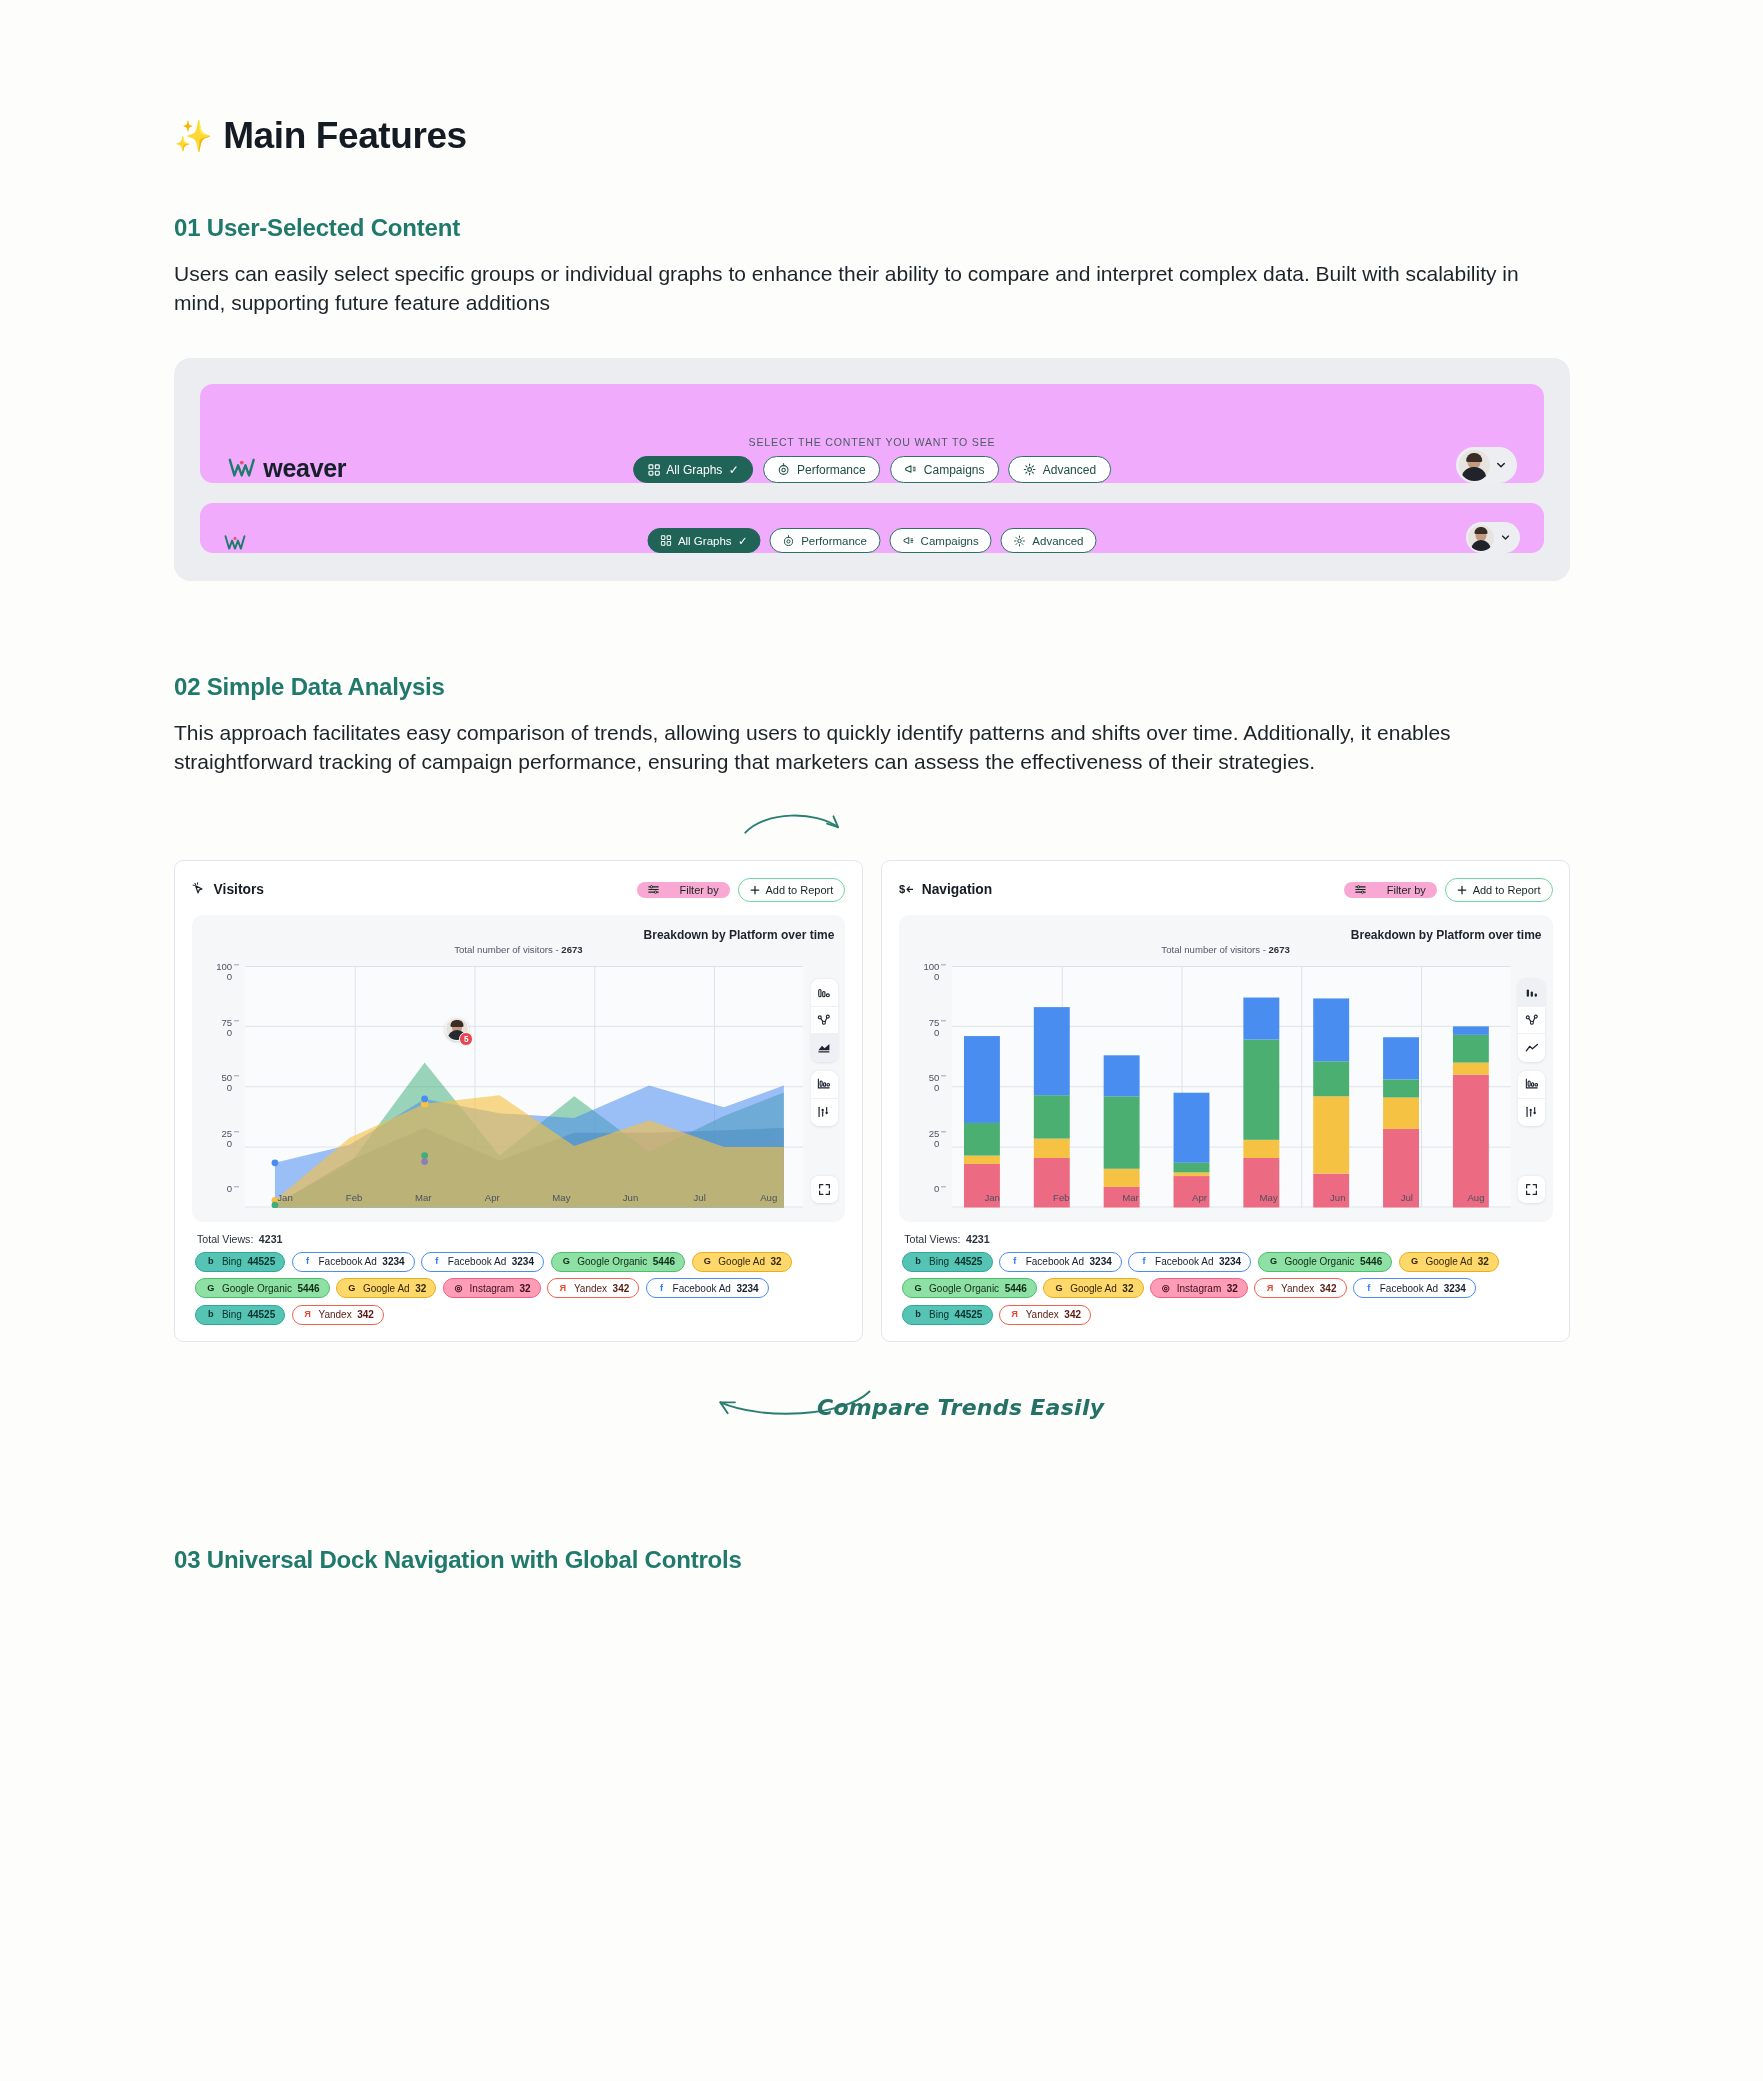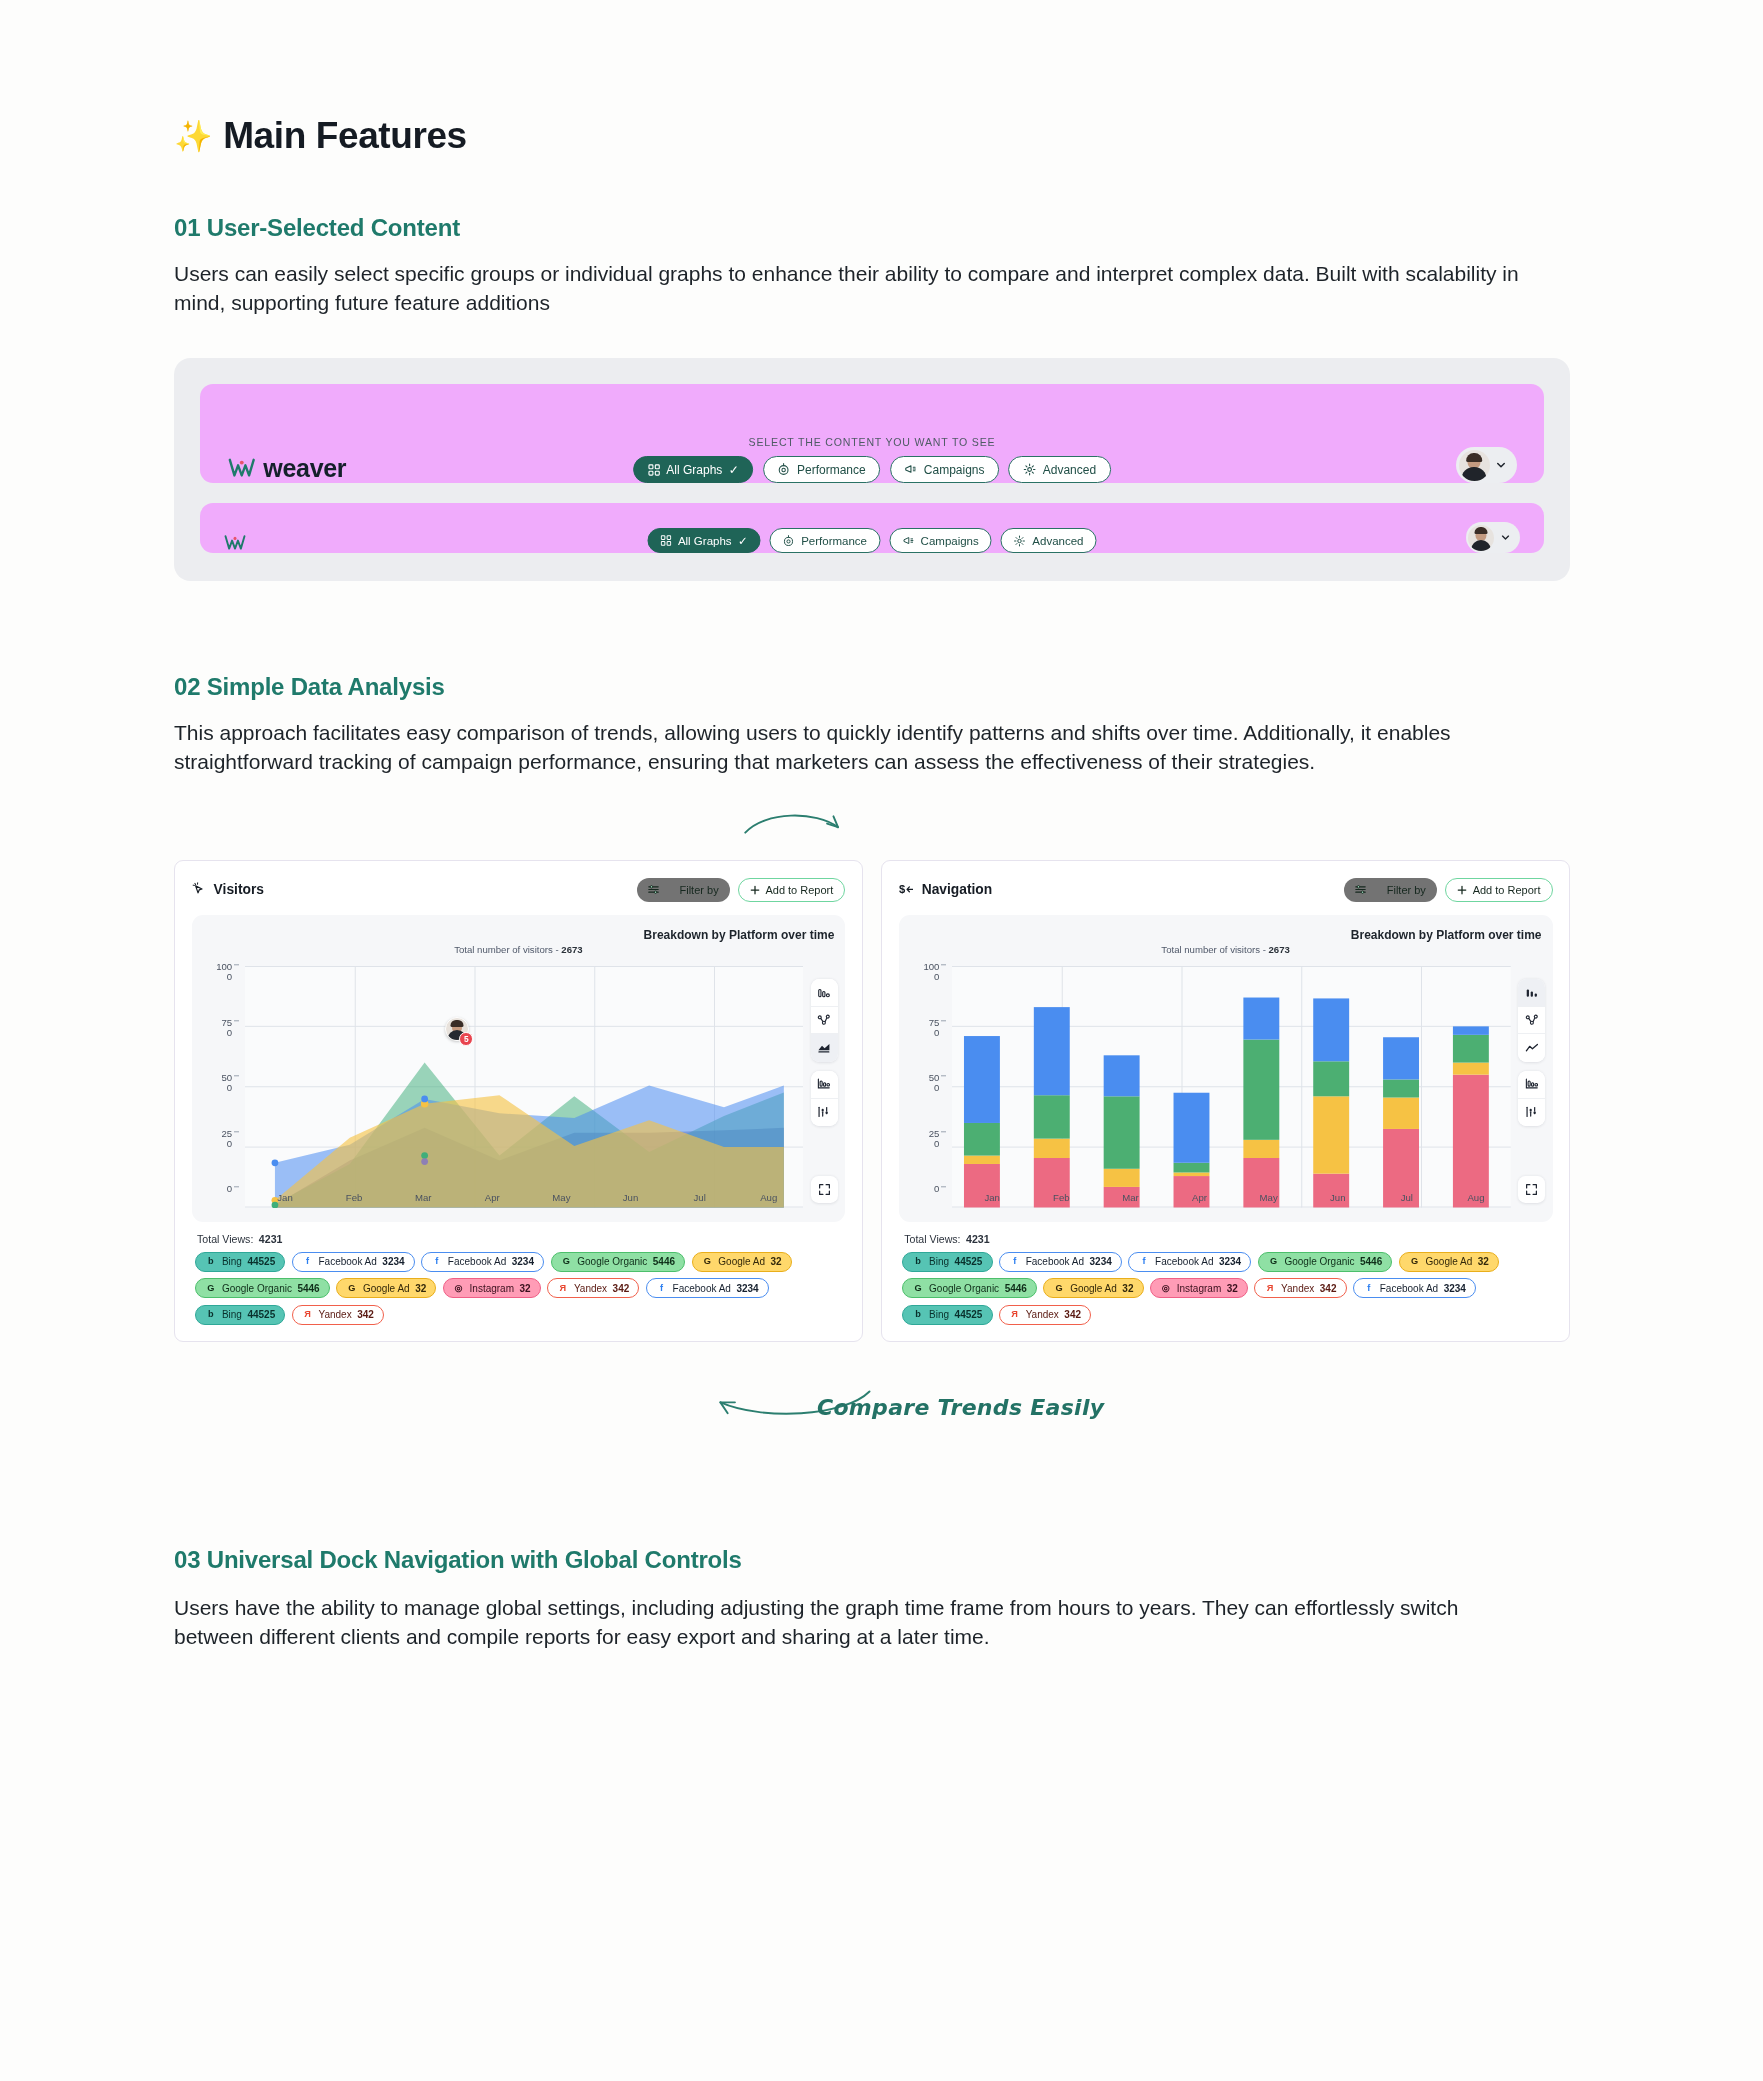--- a/index.html
+++ b/index.html
@@ -100,22 +100,22 @@
 
   .chart-card {
     flex: 1; background: #fff; border: 0.9px solid #e6e3ee; border-radius: 9px;
     padding: 16.5px 16.5px 14.7px 16.5px; min-width: 0;
   }
   .card-head { display: flex; align-items: center; margin-bottom: 13px; }
   .card-title { display: flex; align-items: center; gap: 8.3px;
     font-size: 13.8px; font-weight: 700; color: #161c24; }
   .card-actions { margin-left: auto; display: flex; gap: 8.3px; align-items: center; }
   .btn-filter {
-    display: inline-flex; align-items: center; gap: 21px; height: 24px;
-    padding: 0 11px; border-radius: 12px; background: #737373; color: #16281f;
+    display: inline-flex; align-items: center; gap: 21px; height: 16px;
+    padding: 0 11px; border-radius: 12px; background: #f9a8d4; color: #16281f;
     font-size: 11px; font-weight: 500; border: none;
   }
   .btn-report {
     display: inline-flex; align-items: center; gap: 5.5px; height: 24px;
     padding: 0 11px; border-radius: 12px; background: #fff; color: #16281f;
     font-size: 11px; font-weight: 500; border: 0.9px solid #6fd6a0;
   }
 
   .plot-box {
     background: #f6f7f9; border-radius: 11px; padding: 13px 11px 9.2px 11px;
@@ -848,17 +848,16 @@
       <svg class="arrow-bottom" width="165" height="40" viewBox="0 0 180 44">
         <path d="M178 6 C 150 34, 60 38, 14 18" fill="none" stroke="#2b7e6f" stroke-width="2.1" stroke-linecap="round"></path>
         <path d="M14 18 L30 18 M14 18 L22 30" fill="none" stroke="#2b7e6f" stroke-width="2.1" stroke-linecap="round"></path>
       </svg>
       <div class="hand-text">Compare Trends Easily</div>
     </div>
   </div>
 
   <div class="sec3">
     <h2 class="sec-head">03 Universal Dock Navigation with Global Controls</h2>
-    <p class="sec-body sec3-body">Users have the ability to manage global settings, including adjusting the graph time frame from hours to years. They can effortlessly switch between different clients and compile reports for easy export and sharing at a later time.</p>
   </div>
 
 </div>
 
 
 </body></html>

